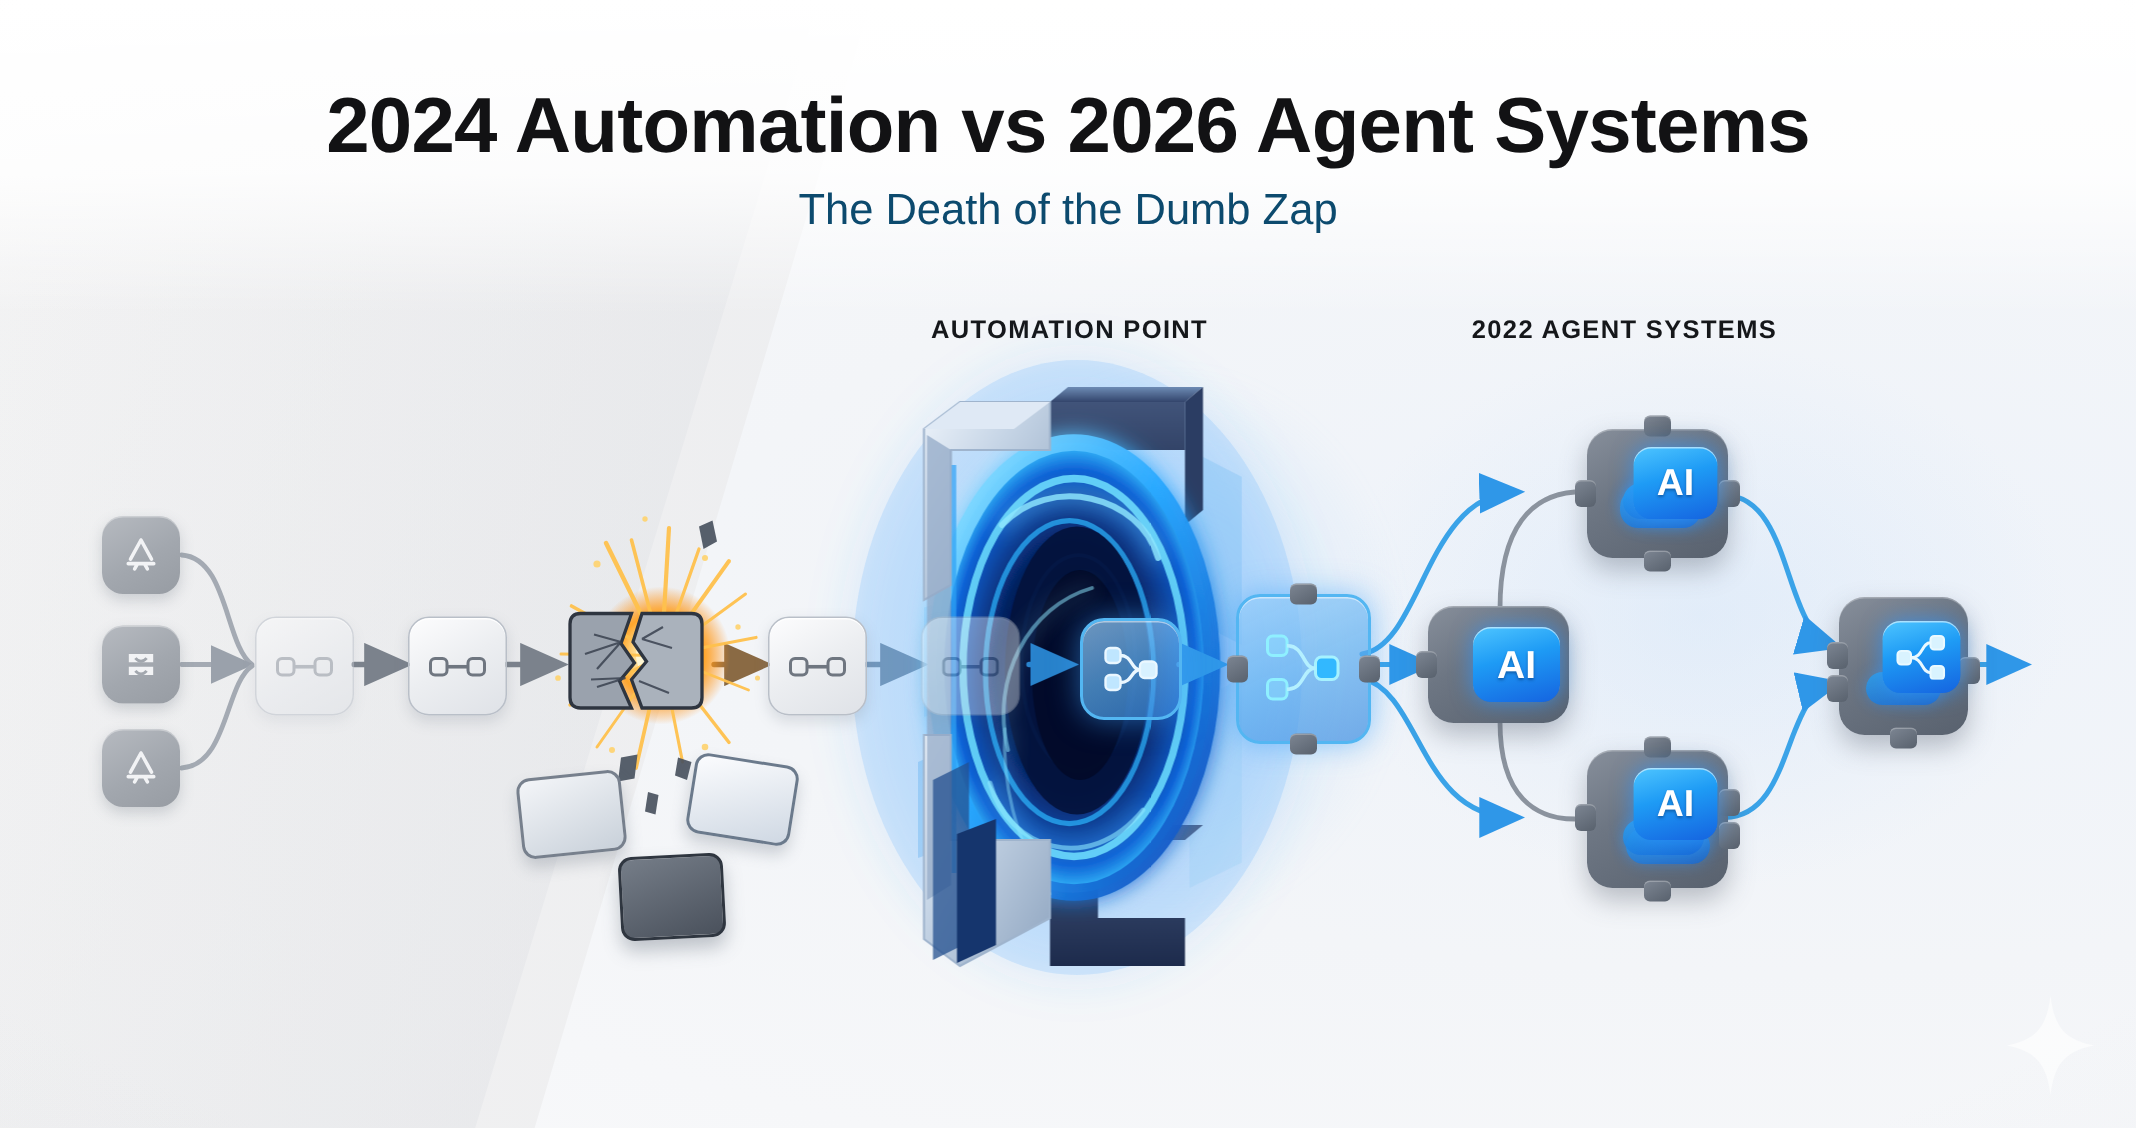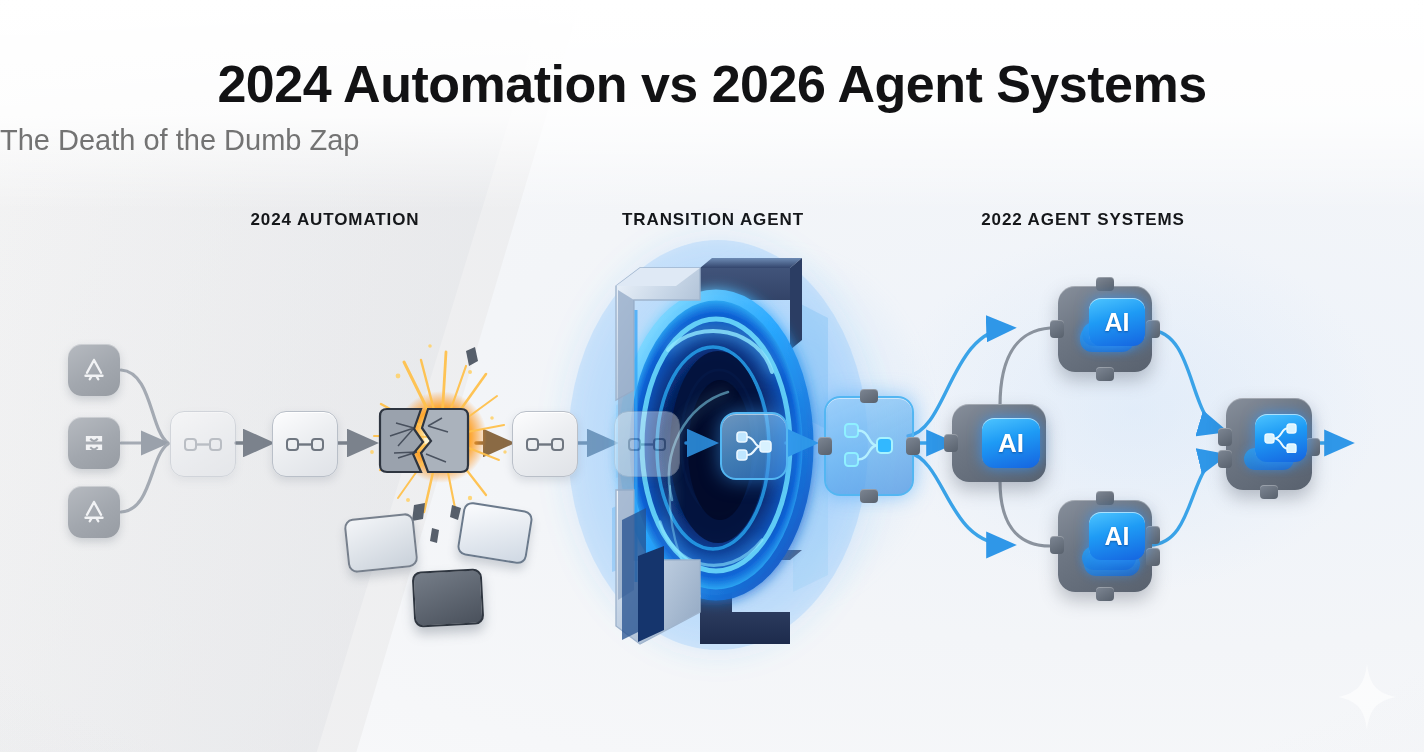--- a/index.html
+++ b/index.html
@@ -53,22 +53,22 @@
   }
 
   
   .title{
     position:absolute;left:0;right:0;top:54px;text-align:center;
     font-size:52px;font-weight:bold;letter-spacing:-0.5px;color:#121214;
     white-space:nowrap;
     text-shadow:0 1px 0 rgba(255,255,255,.6);
   }
   .subtitle{
-    position:absolute;left:0;right:0;top:124px;
-    font-size:29px;font-weight:400;color:#737373;white-space:nowrap;
+    position:absolute;left:0;right:0;top:124px;text-align:center;
+    font-size:29px;font-weight:400;color:#0c4a6e;white-space:nowrap;
   }
   .sec-label{
     position:absolute;top:210px;
     font-size:17px;font-weight:bold;letter-spacing:.9px;color:#15171a;
     white-space:nowrap;text-align:center;
   }
   #lbl-left{left:150px;width:370px;}
   #lbl-mid{left:530px;width:366px;}
   #lbl-right{left:900px;width:366px;}
 
@@ -138,22 +138,21 @@
   <div class="bg-wedge"></div>
   <div class="bg-wedge2"></div>
   <div class="bg-rightglow"></div>
   <div class="bg-portalglow"></div>
   <div class="bg-topwhite"></div>
   <div class="bg-vignette"></div>
 
   <div class="title">2024 Automation vs 2026 Agent Systems</div>
   <div class="subtitle">The Death of the Dumb Zap</div>
 
-  <div class="sec-label" id="lbl-left">2024 AUTOMATION</div>
-  <div class="sec-label" id="lbl-mid">TRANSITION AGENT</div>
+  <div class="sec-label" id="lbl-mid">AUTOMATION POINT</div>
   <div class="sec-label" id="lbl-right">2022 AGENT SYSTEMS</div>
 
   <svg class="layer">
     <defs>
       <marker id="ah-gray" markerWidth="9" markerHeight="8" refX="7" refY="4" orient="auto">
         <path d="M0,0 L9,4 L0,8 Z" fill="#7b828c"></path>
       </marker>
       <marker id="ah-graylt" markerWidth="9" markerHeight="8" refX="7" refY="4" orient="auto">
         <path d="M0,0 L9,4 L0,8 Z" fill="#9aa1ab"></path>
       </marker>

